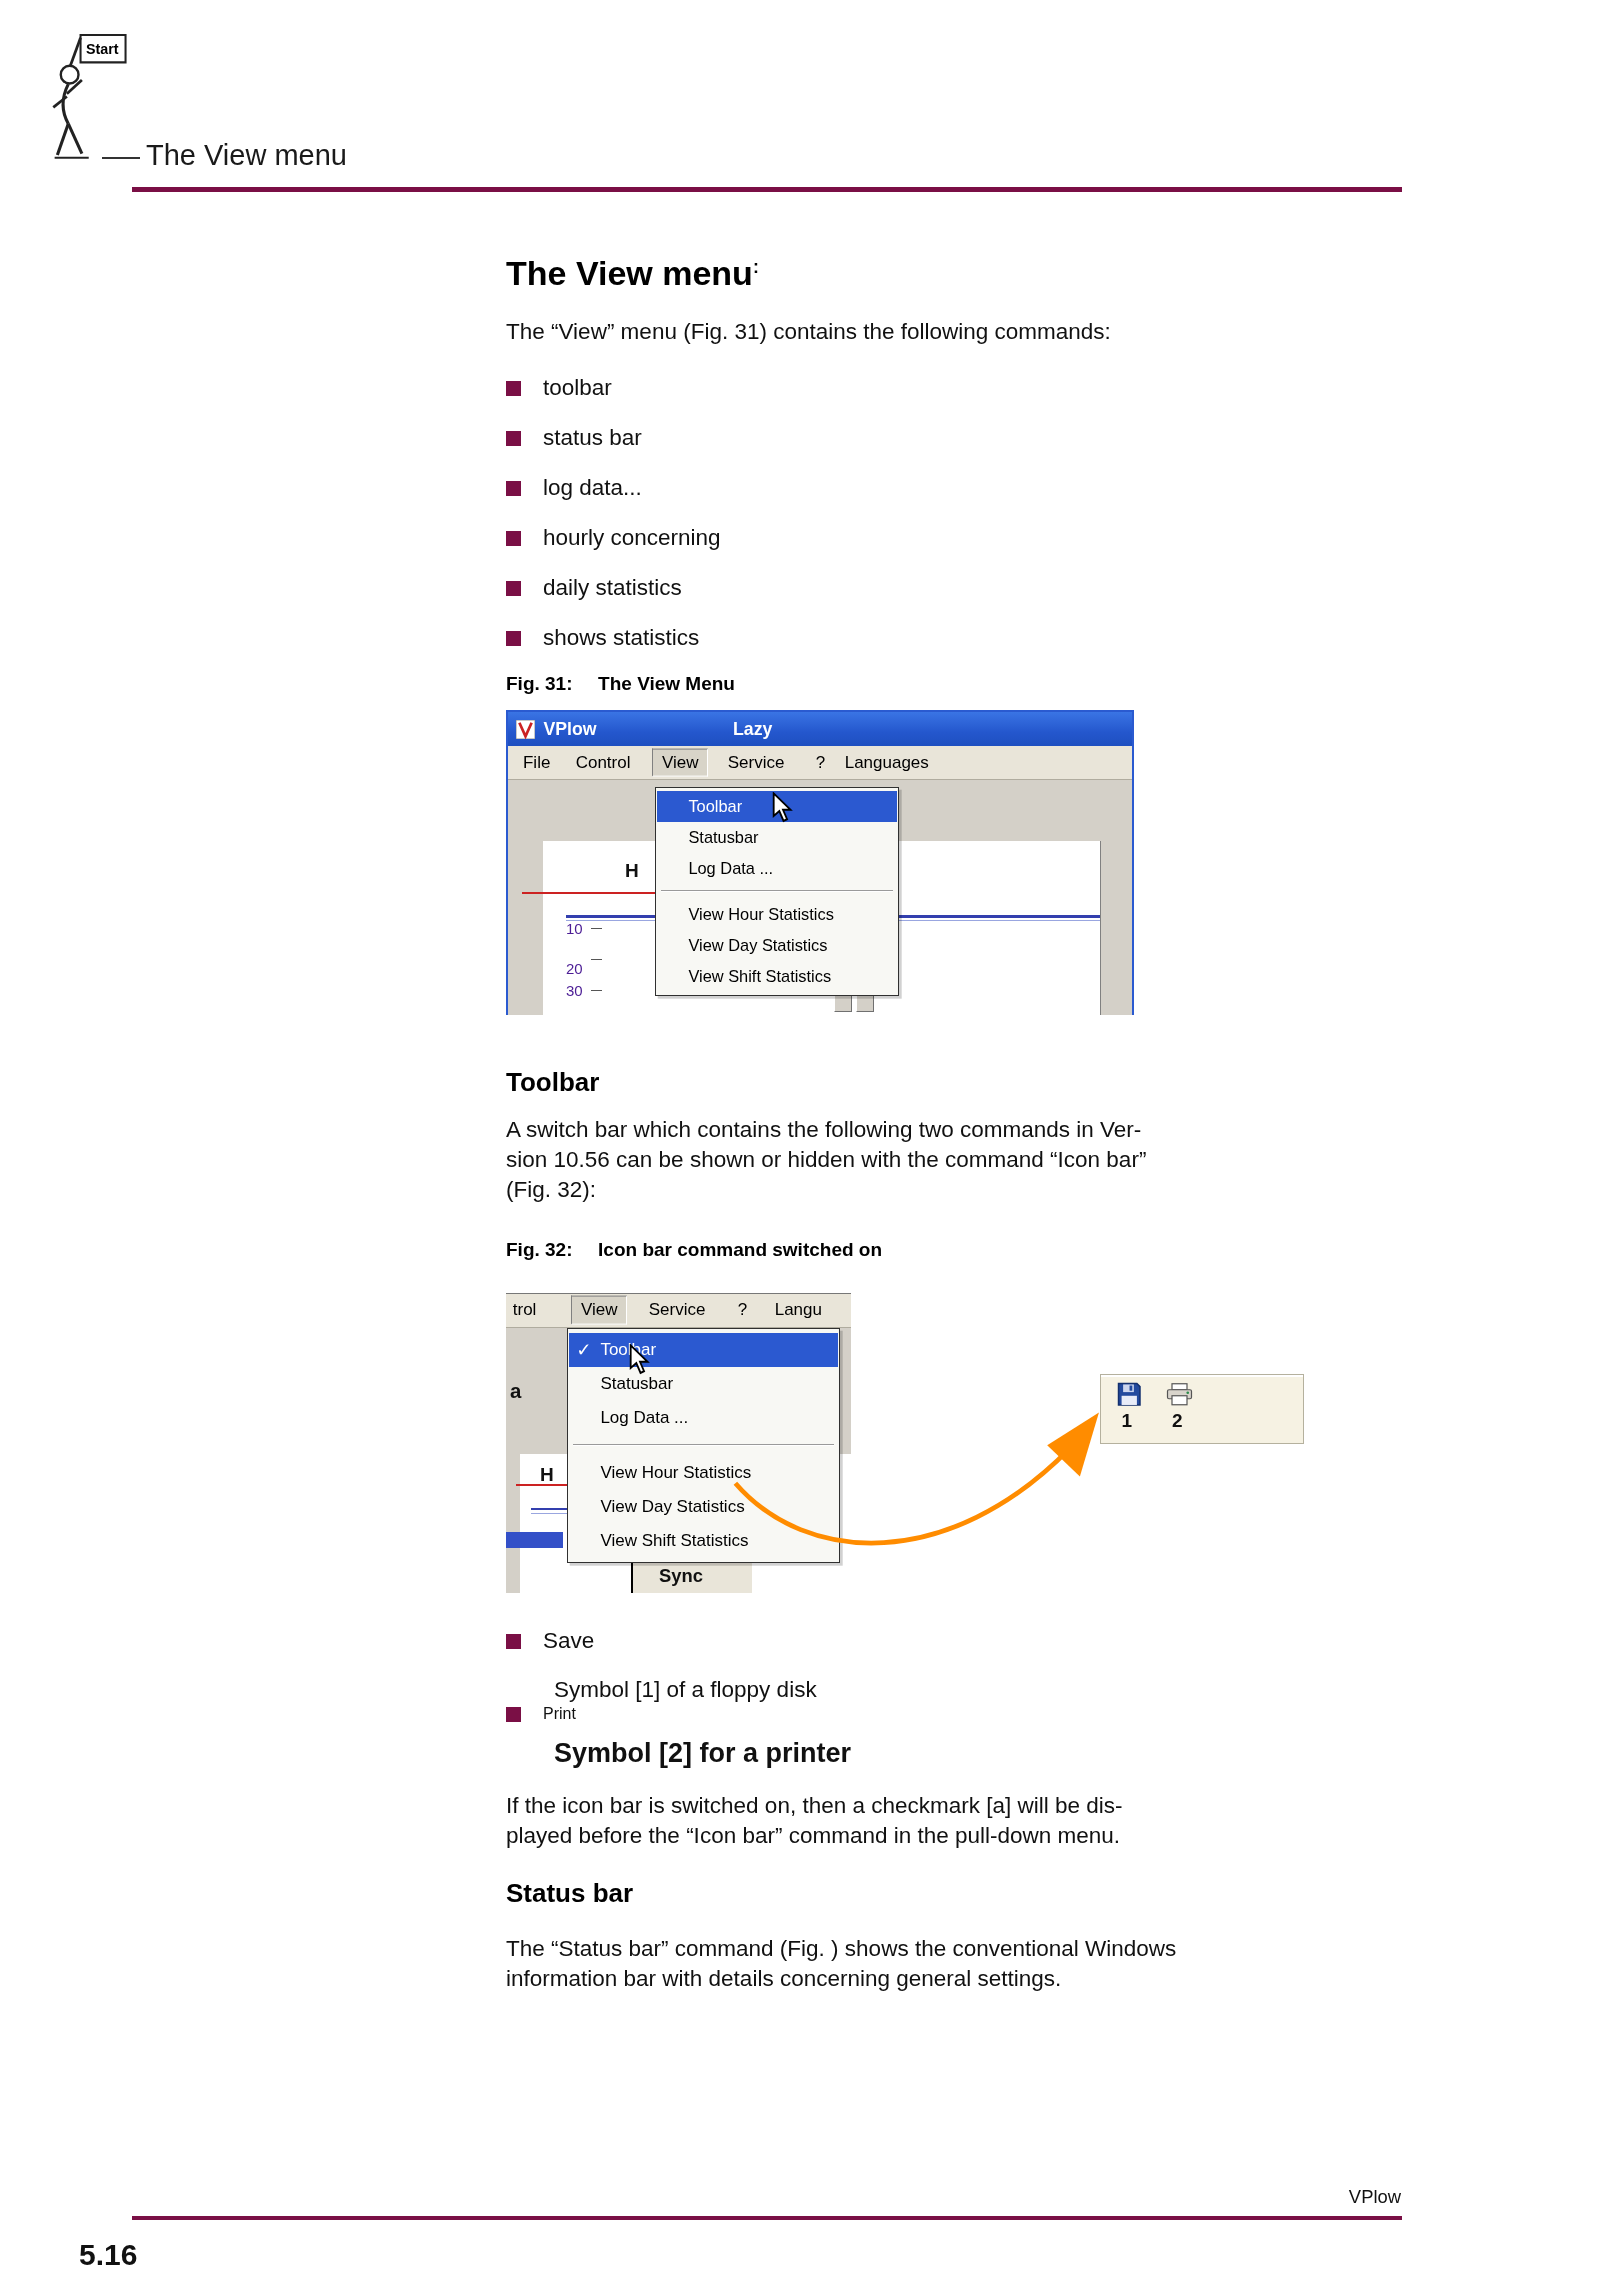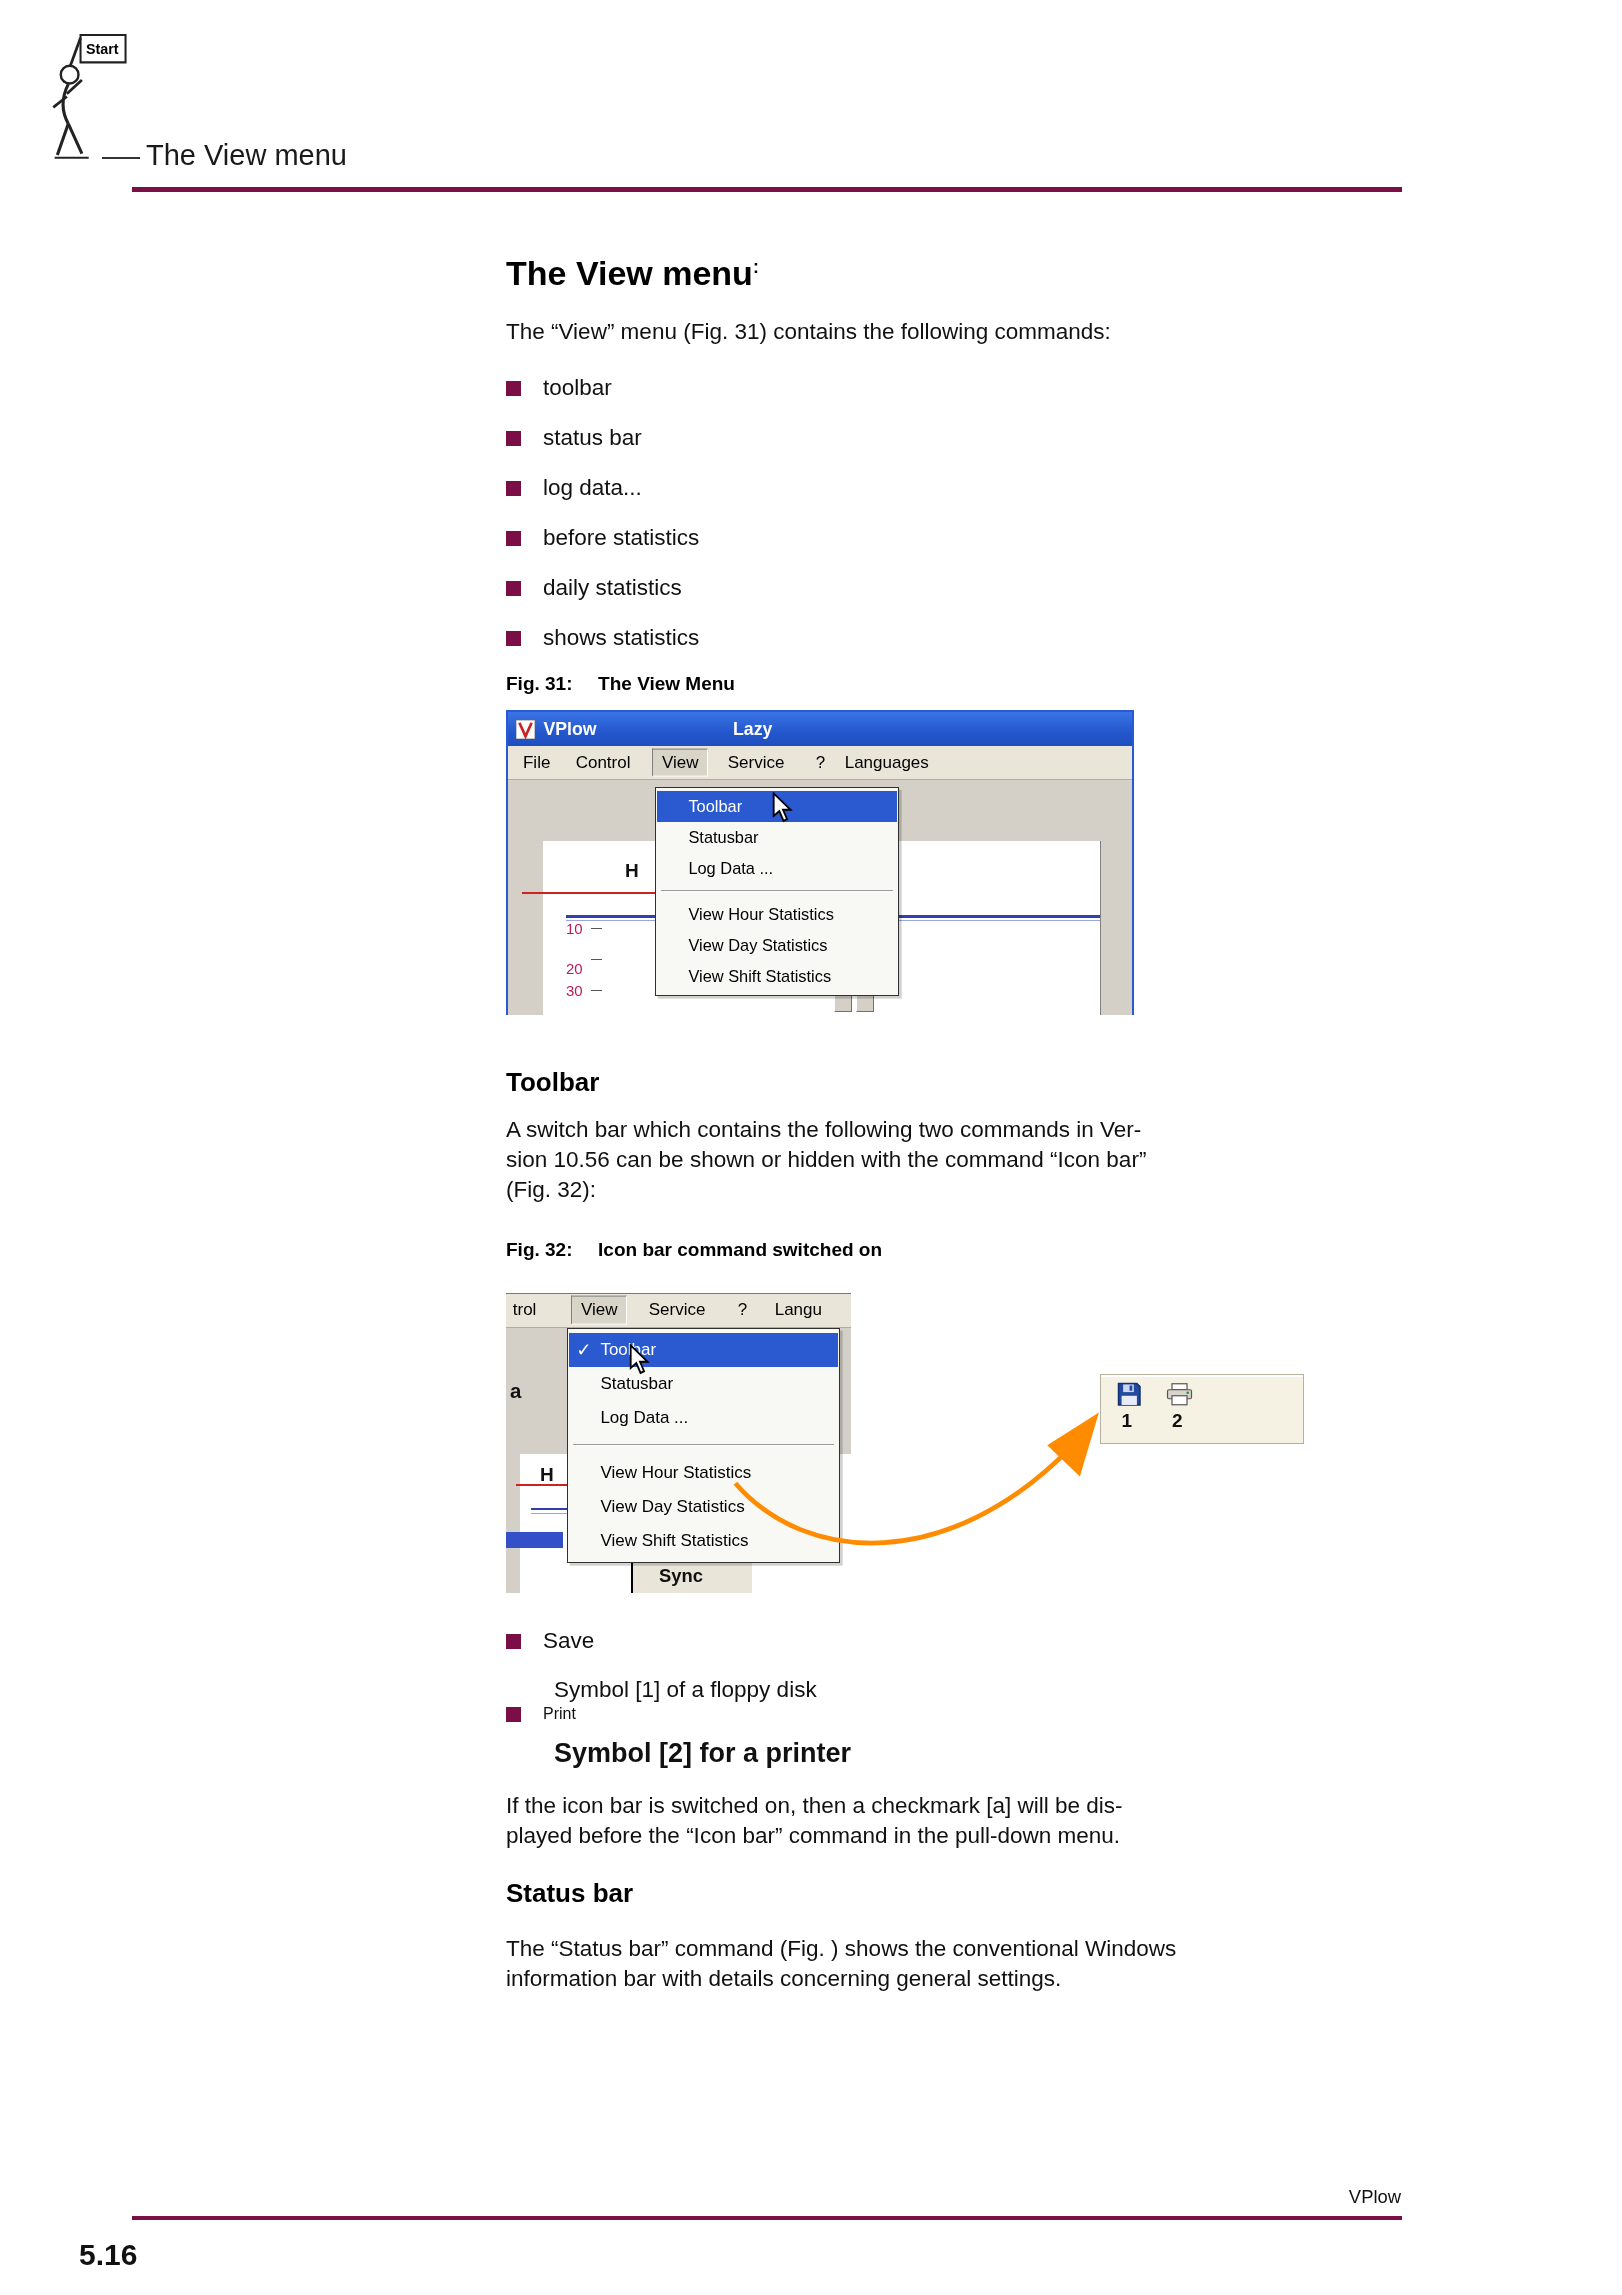--- a/index.html
+++ b/index.html
@@ -47,21 +47,21 @@
     padding:2.7px 1.4px; z-index:5; box-shadow:2.7px 2.7px 0 rgba(0,0,0,0.18);
   }
   .dd .mi { position:relative; display:flex; align-items:center; padding-left:31px; color:#000; white-space:nowrap; }
   .dd .mi.hl { background:#2b59d0; color:#fff; }
   .dd31 .mi { height:31px; font-size:16.4px; }
   .dd31 .sep { height:1.4px; margin:6.8px 4.1px; border-top:0.7px solid #9a9a9a; border-bottom:0.7px solid #ffffff; }
   .dd32 .mi { height:34px; font-size:17px; }
   .dd32 .sep { height:1.4px; margin:9.5px 4.1px; border-top:0.7px solid #9a9a9a; border-bottom:0.7px solid #ffffff; }
   .chk { position:absolute; left:6.8px; top:50%; transform:translateY(-50%); font-size:18.4px; }
   .tickdash { position:absolute; height:1.4px; width:11px; background:#555; }
-  .ytick { position:absolute; font-size:15px; color:#be185d; }
+  .ytick { position:absolute; font-size:15px; color:#4c1d95; }
   .minibtn {
     position:absolute; width:17.7px; height:17.7px; background:#d4d0c8;
     border:1.4px solid; border-color:#ffffff #707070 #707070 #ffffff;
   }
   .cursor { position:absolute; z-index:8; }
 </style>
 </head>
 <body>
 
 <div class="abs" style="left:41px; top:31px; width:90px; height:135px;">
@@ -96,21 +96,21 @@
   <div class="bullet-row">
     <span class="sq"></span>
     <span>status bar</span>
   </div>
   <div class="bullet-row">
     <span class="sq"></span>
     <span>log data...</span>
   </div>
   <div class="bullet-row">
     <span class="sq"></span>
-    <span>before statistics</span>
+    <span>hourly concerning</span>
   </div>
   <div class="bullet-row">
     <span class="sq"></span>
     <span>daily statistics</span>
   </div>
   <div class="bullet-row">
     <span class="sq"></span>
     <span>shows statistics</span>
   </div>
 </div>

